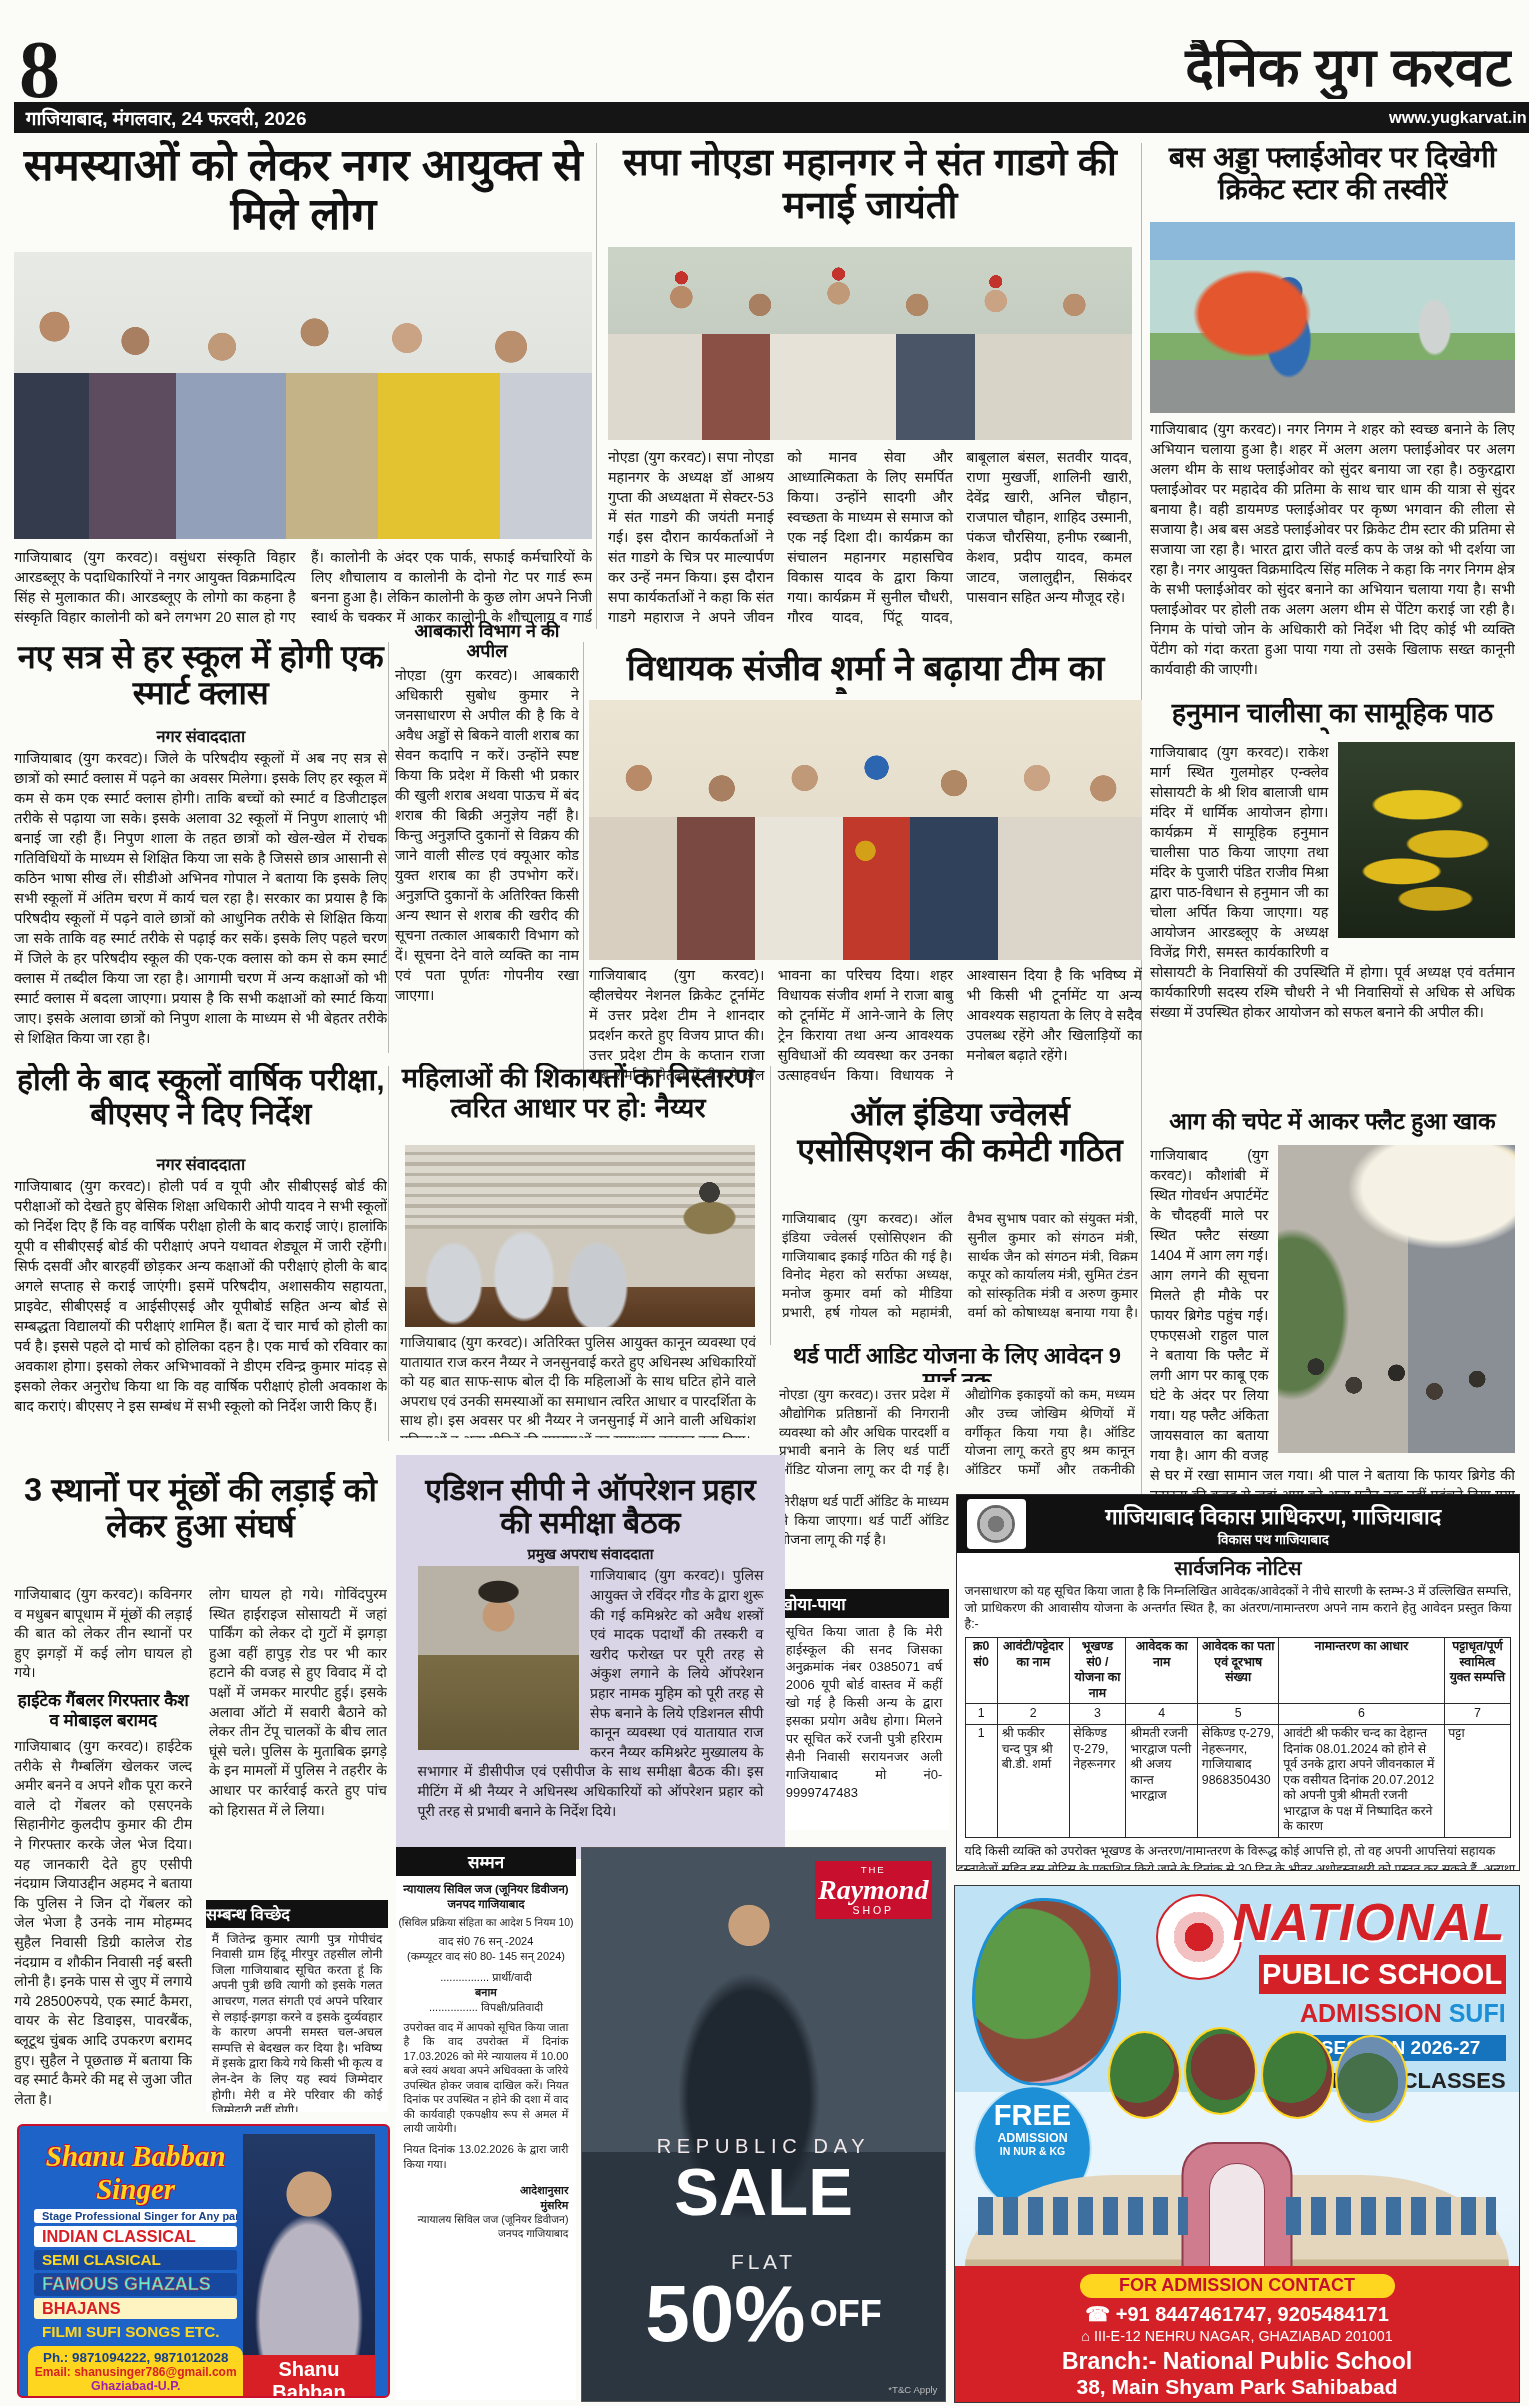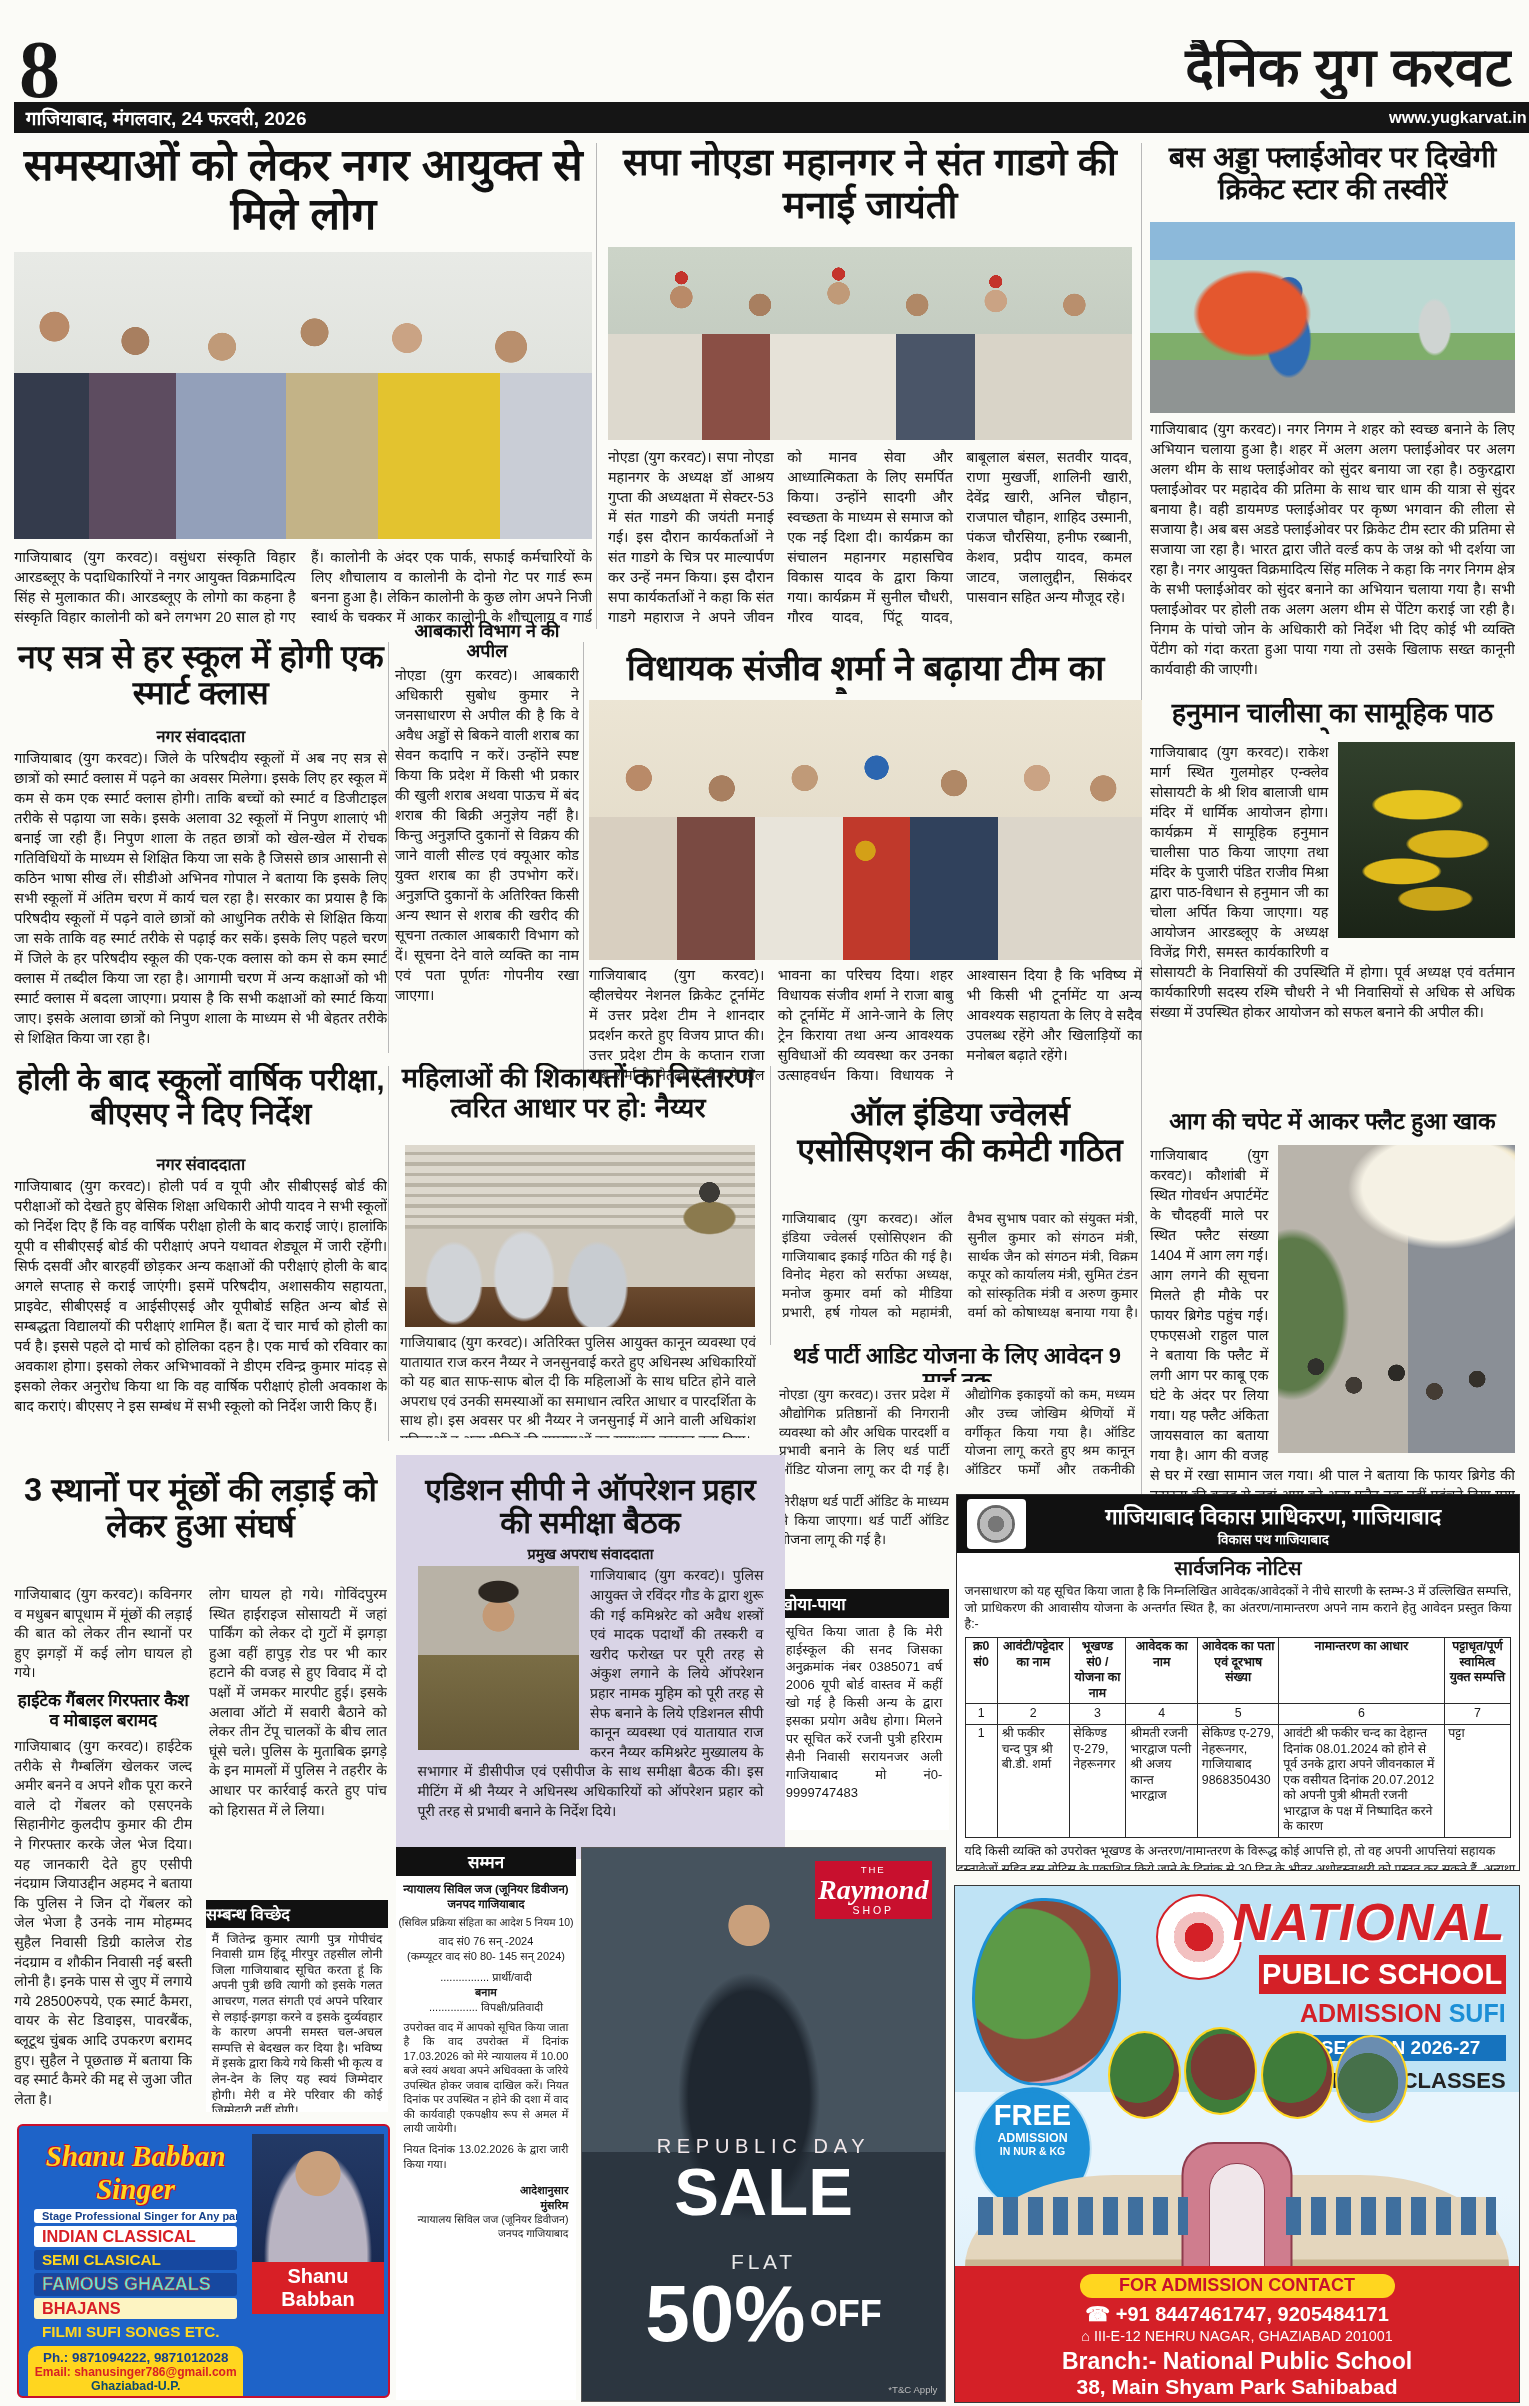--- a/index.html
+++ b/index.html
@@ -342,33 +342,33 @@
       <div style="text-align:center;color:#fff;font-size:14.3px;margin-top:1.9px">
         <span>⌂</span>
         <span>III-E-12 NEHRU NAGAR, GHAZIABAD 201001</span>
       </div>
       <div style="text-align:center;color:#fff;font-weight:bold;font-size:23px;margin-top:3.8px">Branch:- National Public School</div>
       <div style="text-align:center;color:#fff;font-weight:bold;font-size:21px">38, Main Shyam Park Sahibabad</div>
     </div>
   </div>
 
   <div class="abs ad-shanu" style="left:17px;top:2124px;width:369px;height:270px">
-    <div style="position:absolute;right:4px;top:7.6px;width:132px;height:180px;background:radial-gradient(circle 23px at 50% 22%,#c9a07c 96%,transparent),radial-gradient(ellipse 54px 105px at 50% 68%,#b9b4c2 90%,transparent),linear-gradient(#233a66,#16244a)">
+    <div style="position:absolute;right:13px;top:7.6px;width:132px;height:273px;background:radial-gradient(circle 23px at 50% 22%,#c9a07c 96%,transparent),radial-gradient(ellipse 54px 105px at 50% 68%,#b9b4c2 90%,transparent),linear-gradient(#233a66,#16244a)">
       <div style="position:absolute;left:0;right:0;bottom:0;background:#d81f26;color:#fff;font-weight:bold;text-align:center;font-size:20px;padding:2.9px 0">Shanu Babban</div>
     </div>
     <div style="position:absolute;left:5.7px;top:14px;width:222px">
       <div class="shanu-title">Shanu Babban Singer</div>
       <div class="strip" style="background:#fff;color:#16408a;font-size:11px">Stage Professional Singer for Any party programs</div>
       <div class="strip" style="background:#fff;color:#d81f26;font-size:16.3px">INDIAN CLASSICAL</div>
       <div class="strip" style="background:#1648a0;color:#ffd61f;font-size:15.3px">SEMI CLASICAL</div>
       <div class="strip" style="background:#1648a0;color:#5eead4;font-size:18px;-webkit-text-stroke:0.5px #d81f26">FAMOUS GHAZALS</div>
       <div class="strip" style="background:#fdf4c2;color:#d81f26;font-size:16.3px">BHAJANS</div>
       <div class="strip" style="color:#ffd61f;font-size:15.3px">FILMI SUFI SONGS ETC.</div>
       <div style="background:#ffd61f;border-radius:9.6px 9.6px 0 0;margin:3.8px 3.8px 0;padding:3.8px 3.8px;text-align:center">
         <div style="color:#16408a;font-weight:bold;font-size:13.4px">Ph.: 9871094222, 9871012028</div>
         <div style="color:#d81f26;font-weight:bold;font-size:12px">Email: shanusinger786@gmail.com</div>
-        <div style="color:#0c4a6e;font-weight:bold;font-size:12.4px">Ghaziabad-U.P.</div>
+        <div style="color:#a21caf;font-weight:bold;font-size:12.4px">Ghaziabad-U.P.</div>
       </div>
     </div>
   </div>
 
 </div>
 
 
 </body></html>

